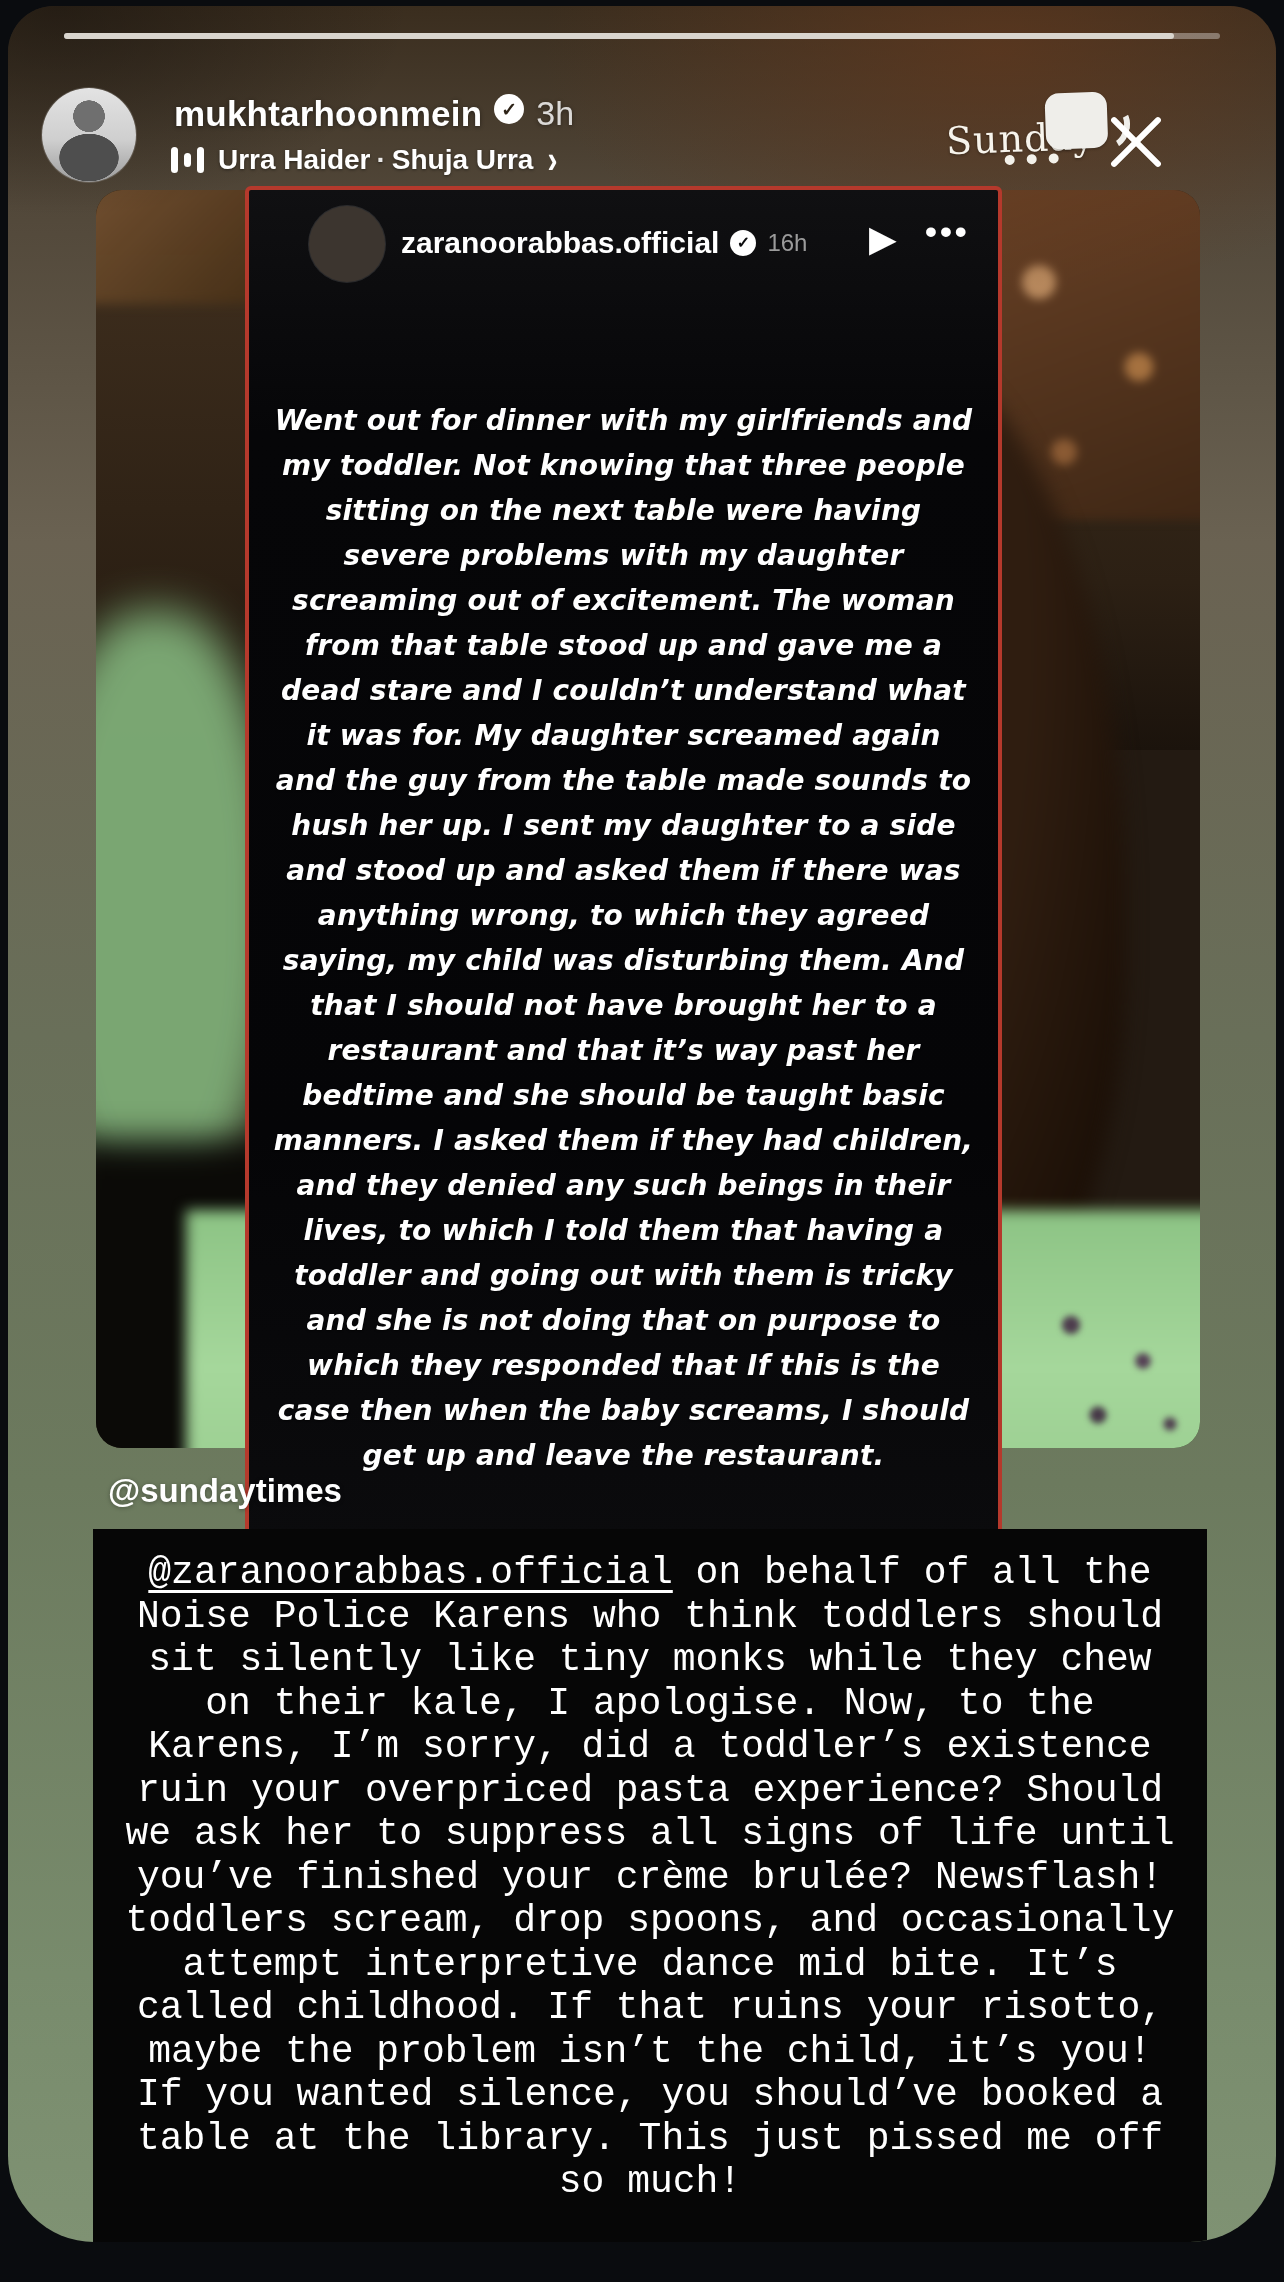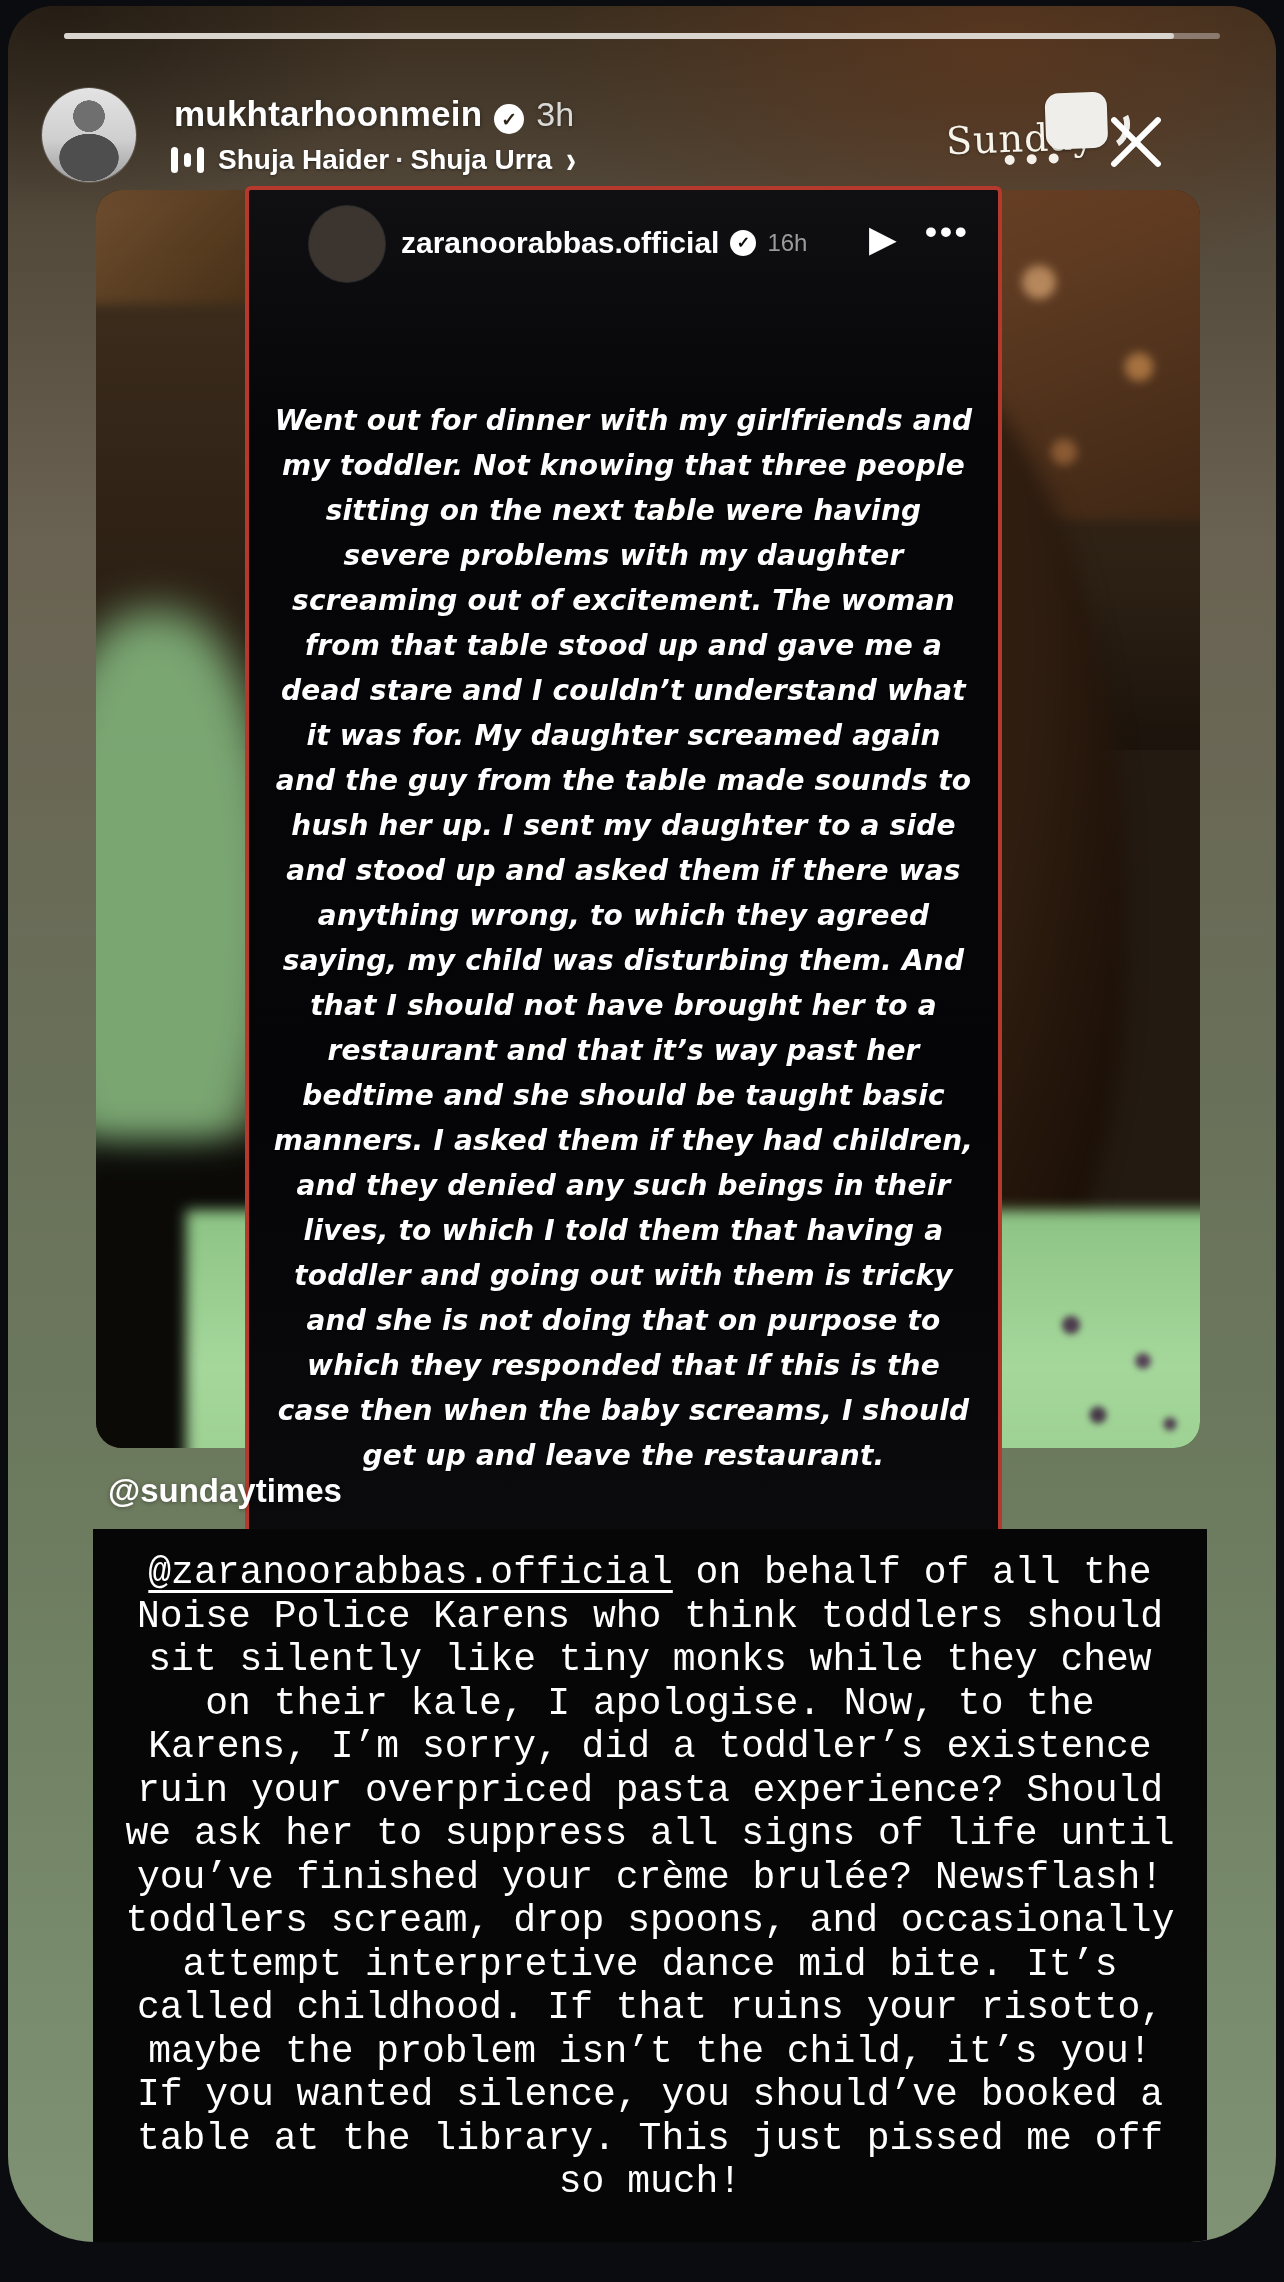--- a/index.html
+++ b/index.html
@@ -21,21 +21,21 @@
     border-radius:3px; background:rgba(255,255,255,.35); }
   .progress-fill{ height:100%; width:96%; border-radius:3px; background:#d9d5ce; }
 
   
   .hdr-avatar{ position:absolute; left:34px; top:82px; width:94px; height:94px; border-radius:50%;
     background:
       radial-gradient(circle 16px at 50% 30%, #6f6f6f 0 98%, transparent 100%),
       radial-gradient(ellipse 30px 24px at 50% 74%, #4e4e4e 0 98%, transparent 100%),
       linear-gradient(180deg,#e3e3e3 0%,#cfcfcf 55%,#9c9c9c 100%);
     box-shadow:0 0 0 1px rgba(255,255,255,.15); overflow:hidden; }
-  .hdr-row1{ position:absolute; left:166px; top:88px; display:flex; align-items:flex-end; gap:12px; }
+  .hdr-row1{ position:absolute; left:166px; top:88px; display:flex; align-items:flex-start; gap:12px; }
   .hdr-username{ color:#fff; font-size:35px; font-weight:bold; letter-spacing:.2px;
     text-shadow:0 1px 4px rgba(0,0,0,.45); }
   .badge{ width:30px; height:30px; border-radius:50%; background:#fff; display:inline-flex;
     align-items:center; justify-content:center; flex:0 0 auto; }
   .badge span{ font-size:19px; font-weight:bold; line-height:1; }
   .hdr-time{ color:rgba(255,255,255,.82); font-size:34px; text-shadow:0 1px 4px rgba(0,0,0,.4); }
   .hdr-row2{ position:absolute; left:163px; top:137px; display:flex; align-items:center; gap:14px; }
   .eq-icon{ display:flex; align-items:center; gap:6px; height:34px; }
   .eq-icon i{ display:block; width:7px; border-radius:4px; background:#fff; }
   .eq-icon i:nth-child(1){ height:26px; } .eq-icon i:nth-child(2){ height:14px; } .eq-icon i:nth-child(3){ height:26px; }
@@ -173,21 +173,21 @@
       </span>
     <span class="hdr-time">3h</span>
   </div>
   <div class="hdr-row2">
     <span class="eq-icon">
         <i></i>
         <i></i>
         <i></i>
       </span>
     <span class="music-text">
-      <span>Shuja Haider</span><span class="sep">·</span><span>Shuja Urra</span>
+      <span>Urra Haider</span><span class="sep">·</span><span>Shuja Urra</span>
     </span>
     <span class="music-chevron">›</span>
   </div>
 
   <div class="sunday-sticker">
     <span class="sunday-text">Sunday</span>
     <span class="sunday-cup"></span>
     <span class="sunday-tail"></span>
     <span class="sunday-dots">
         <i></i>

